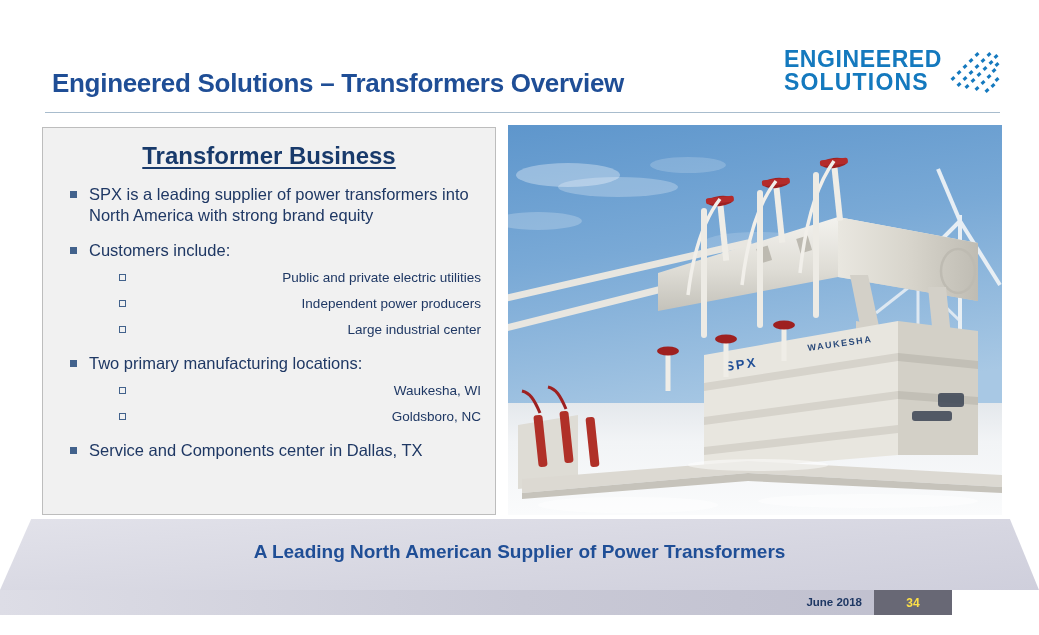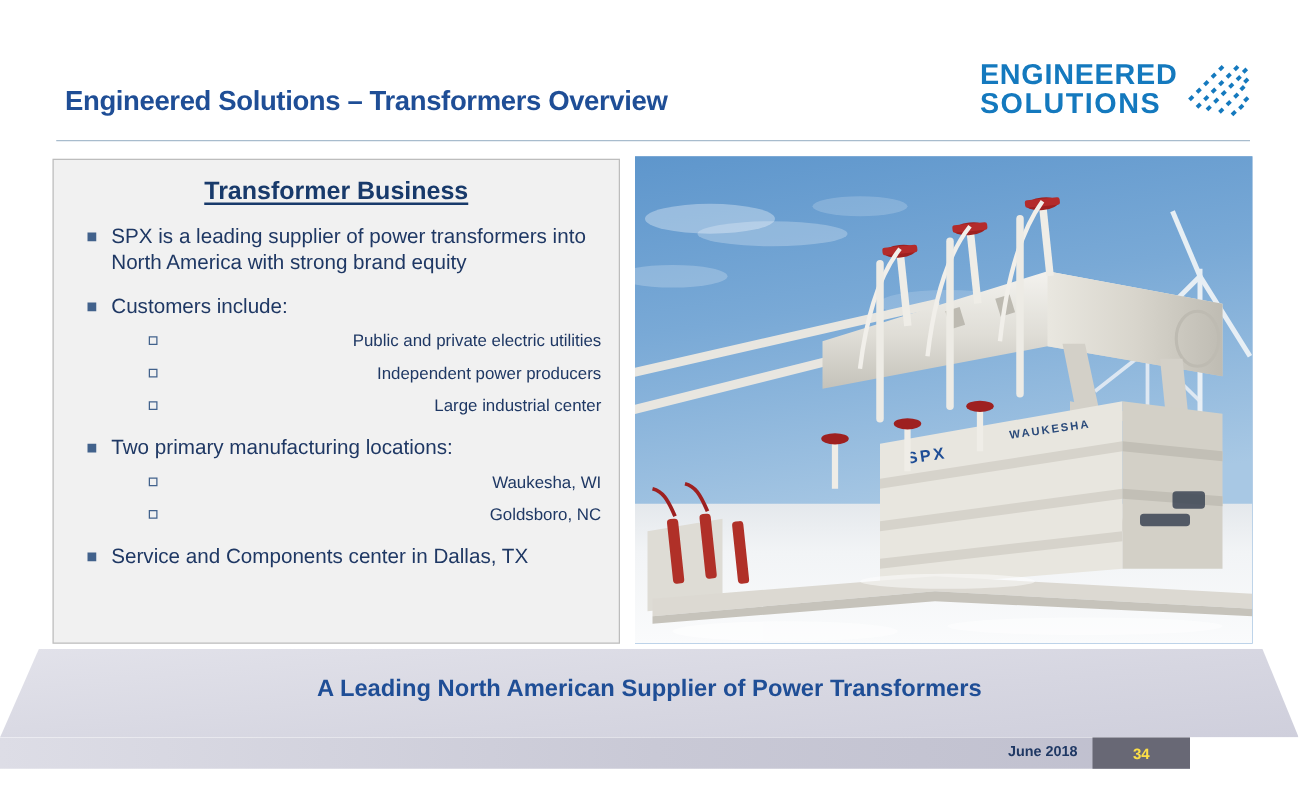--- a/index.html
+++ b/index.html
@@ -16,21 +16,21 @@
     height: 635px;
     background: #ffffff;
     overflow: hidden;
   }
 
   
   #slide-title {
     position: absolute;
     left: 52px;
     top: 68px;
-    font-size: 22px;
+    font-size: 26px;
     font-weight: bold;
     color: #1F4E96;
     letter-spacing: -0.3px;
     white-space: nowrap;
     text-align: center;
   }
   #title-rule {
     position: absolute;
     left: 45px;
     top: 112px;
@@ -66,21 +66,21 @@
     top: 127px;
     width: 454px;
     height: 388px;
     background: #F1F1F1;
     border: 1px solid #bdbdbd;
     box-sizing: border-box;
   }
   #box-heading {
     margin-top: 14px;
     text-align: center;
-    font-size: 20px;
+    font-size: 24px;
     font-weight: bold;
     color: #183A6B;
     text-decoration: underline;
     text-underline-offset: 3px;
   }
   ul.lvl1 {
     list-style: none;
     margin: 14px 0 0 0;
     padding: 0 14px 0 20px;
   }

